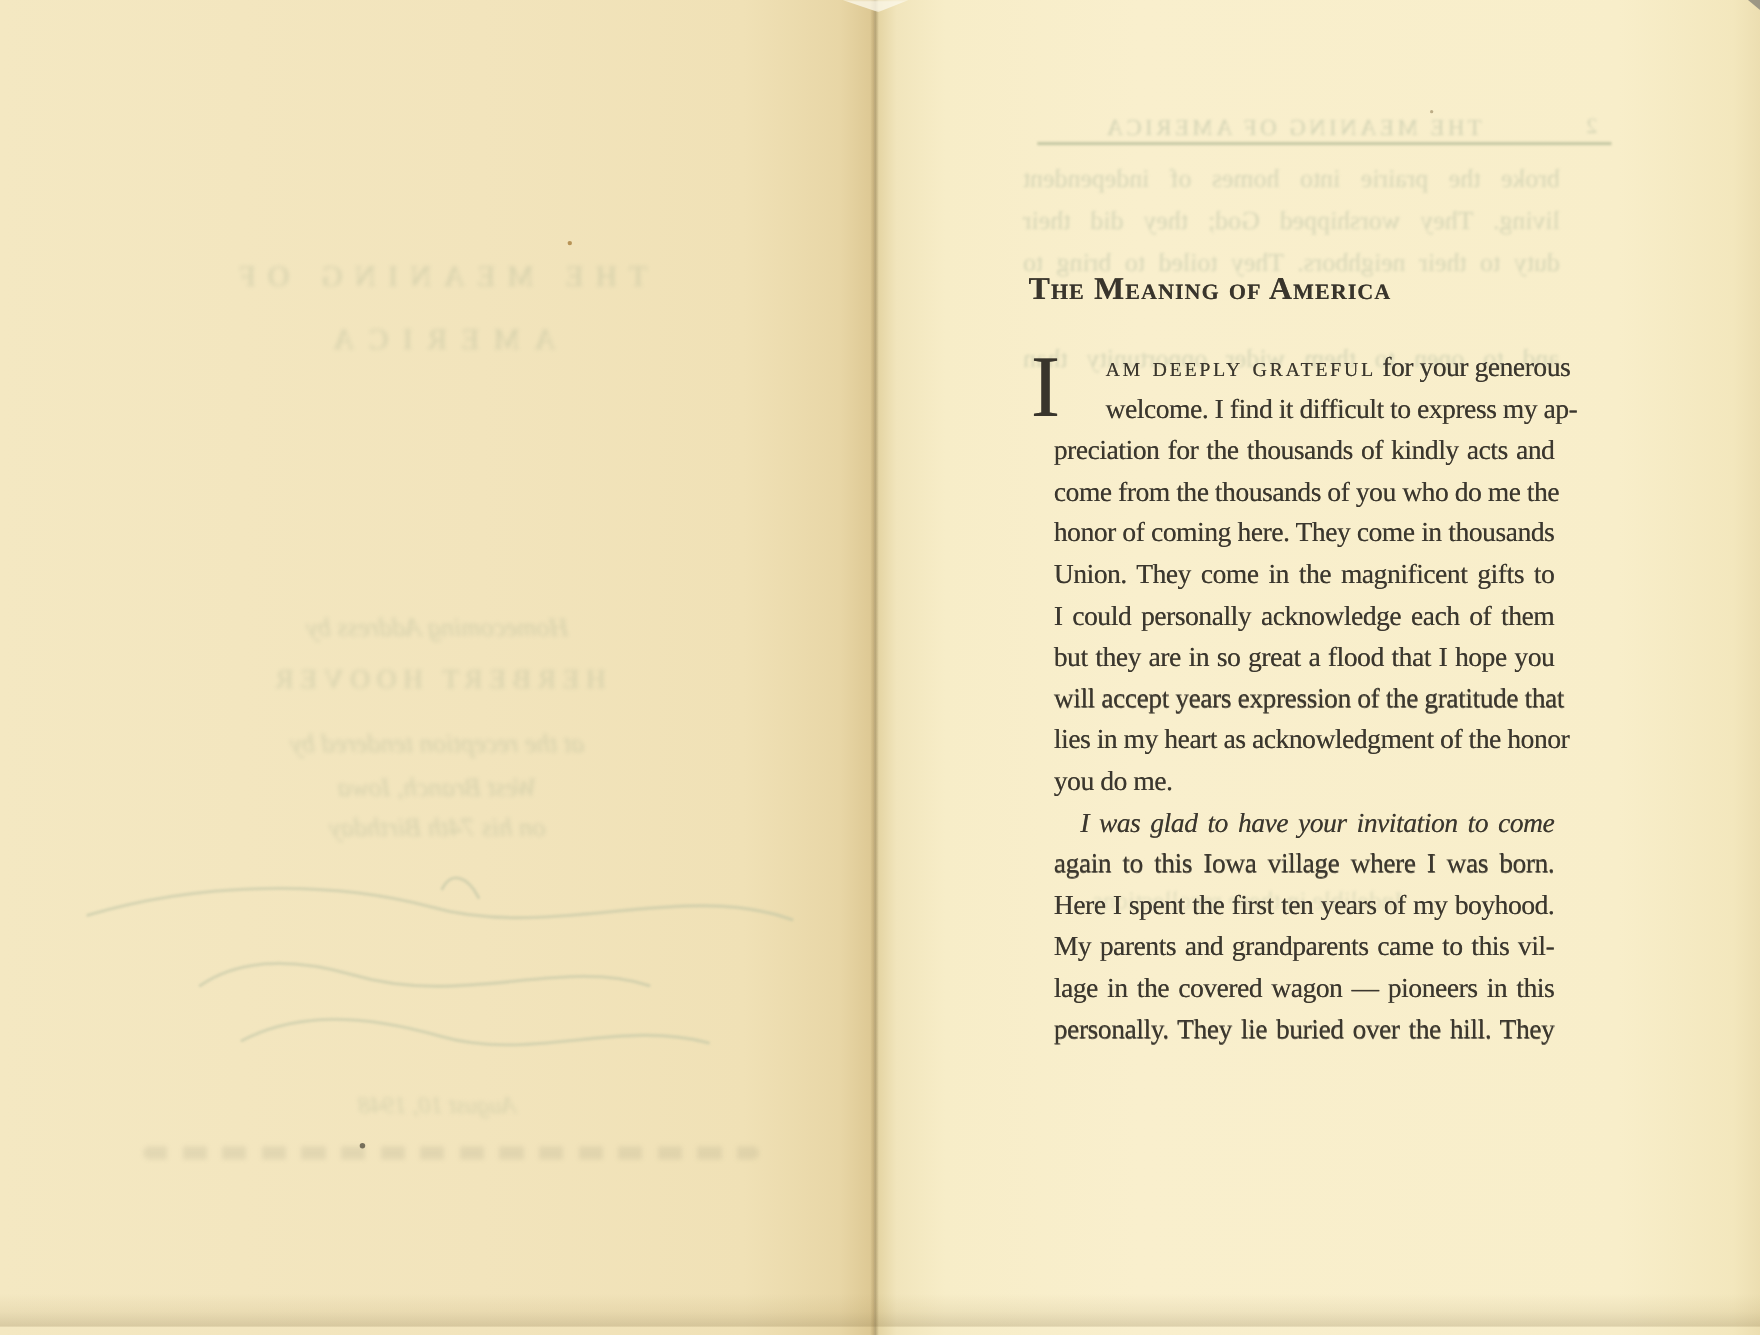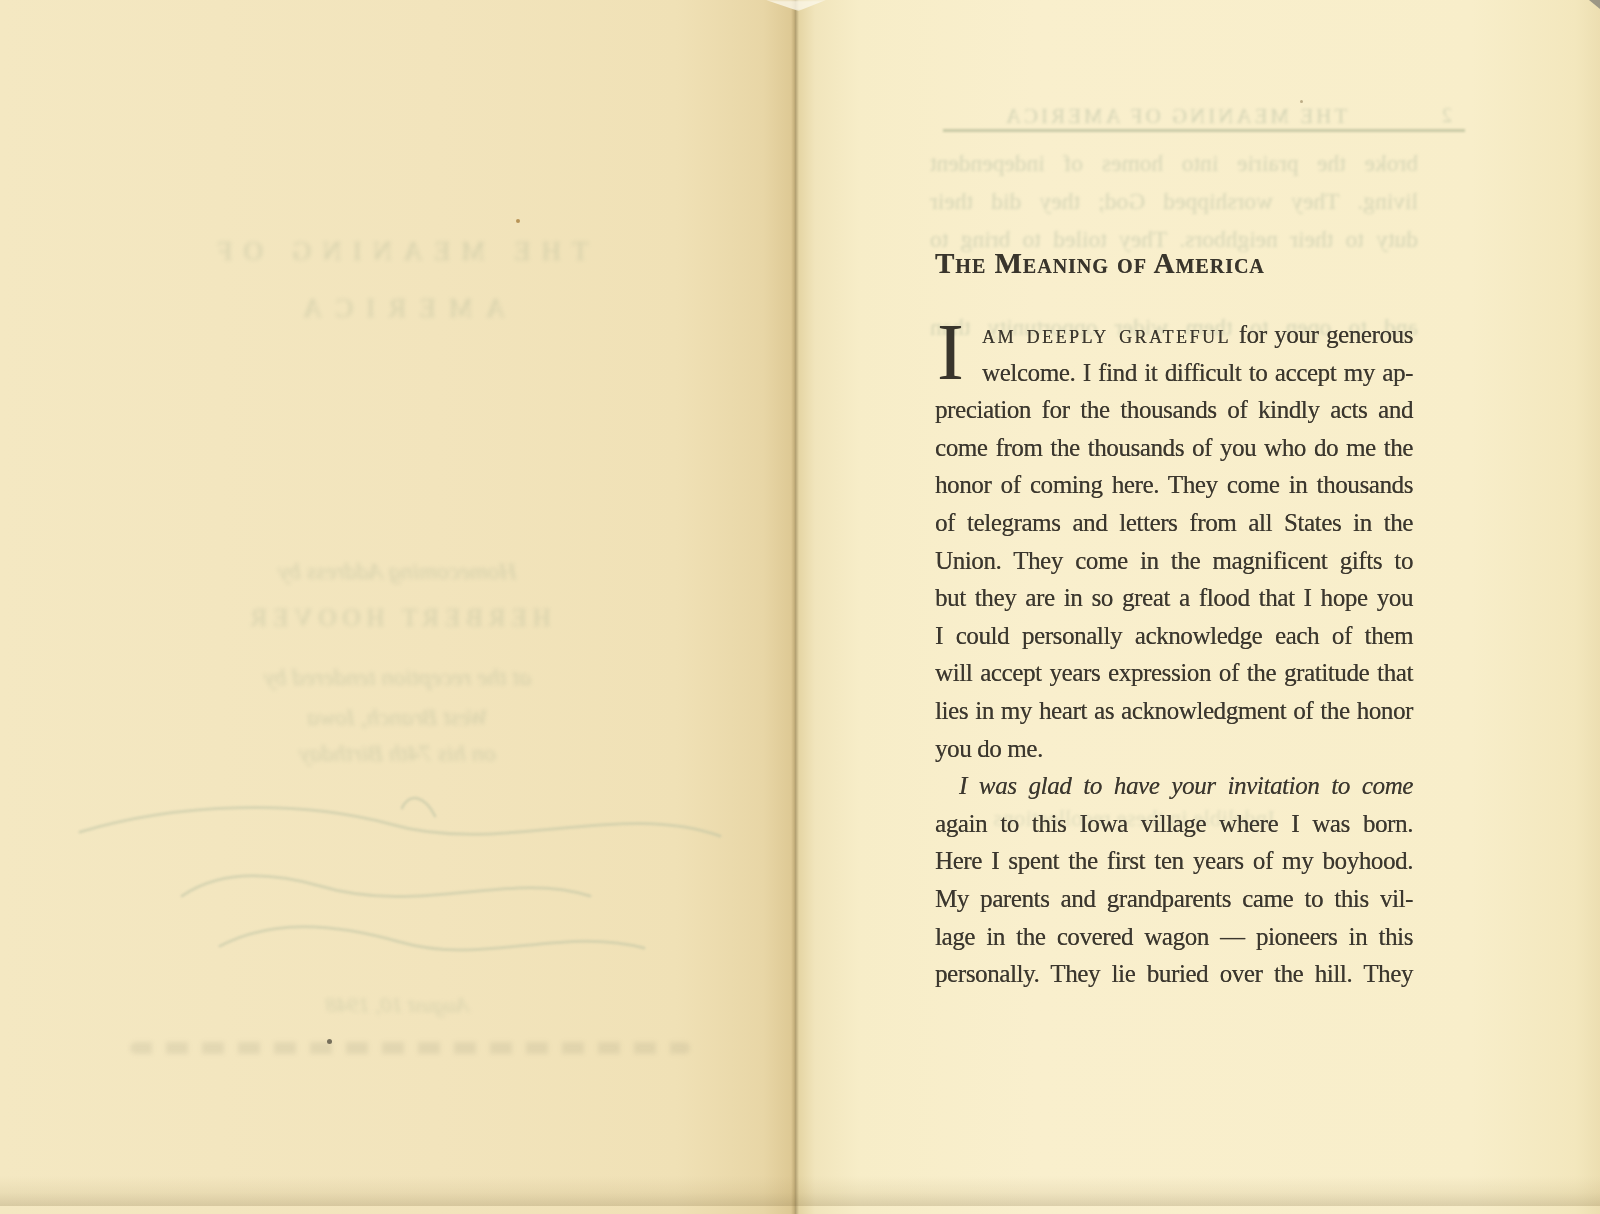--- a/index.html
+++ b/index.html
@@ -52,21 +52,21 @@
   .handwriting{position:absolute;left:40px;top:778px;width:700px;height:200px;opacity:.5;filter:blur(1.1px);
     transform:scaleX(-1);pointer-events:none;}
 
   
   .heading{position:absolute;left:935px;top:247px;width:478px;text-align:left;
     font-variant:small-caps;font-weight:bold;font-size:29px;letter-spacing:1px;color:#39352c;
     text-shadow:.2px .2px .3px rgba(57,53,44,.7);}
   .body-lines{position:absolute;left:935px;top:316px;width:478px;color:#3b372e;font-size:25px;
     letter-spacing:-.4px;text-shadow:.2px .2px .35px rgba(59,55,46,.75);}
   .line{height:37.6px;line-height:37.6px;text-align:justify;text-align-last:justify;
-    white-space:nowrap;transform-origin:left center;}
+    white-space:nowrap;transform-origin:left center;margin-left:23px;}
   .line.end{text-align-last:left;font-family:Liberation Serif, serif;}
   .p1{position:relative;}
   .dropcap{position:absolute;left:2px;top:4px;font-size:80px;line-height:64px;color:#39352c;
     text-shadow:.3px .3px .4px rgba(57,53,44,.7);}
   .ind{padding-left:47px;}
   .ind2{padding-left:24px;font-style:italic;}
   .lead{font-variant:small-caps;letter-spacing:2.5px;}
 </style>
 </head>
 <body>
@@ -109,28 +109,27 @@
     <div class="ghost gline" style="top:226px">duty to their neighbors. They toiled to bring to</div>
     <div class="ghost gline" style="top:314px">and to open to them wider opportunity than</div>
     <div class="ghost gmid" style="top:806px">Indelible in these recollections</div>
 
     <div class="heading">The Meaning of America</div>
 
     <div class="body-lines">
       <div class="p1">
         <span class="dropcap">I</span>
         <div class="line ind"><span class="lead">am deeply grateful</span> <span>for your generous</span></div>
-        <div class="line ind">welcome. I find it difficult to accept my ap-</div>
+        <div class="line ind">welcome. I find it difficult to express my ap-</div>
         <div class="line">preciation for the thousands of kindly acts and</div>
         <div class="line">come from the thousands of you who do me the</div>
         <div class="line">honor of coming here. They come in thousands</div>
-        <div class="line">of telegrams and letters from all States in the</div>
         <div class="line">Union. They come in the magnificent gifts to</div>
+        <div class="line">I could personally acknowledge each of them</div>
         <div class="line">but they are in so great a flood that I hope you</div>
-        <div class="line">I could personally acknowledge each of them</div>
         <div class="line">will accept years expression of the gratitude that</div>
         <div class="line">lies in my heart as acknowledgment of the honor</div>
         <div class="line end">you do me.</div>
       </div>
       <div class="p2">
         <div class="line ind2">I was glad to have your invitation to come</div>
         <div class="line">again to this Iowa village where I was born.</div>
         <div class="line">Here I spent the first ten years of my boyhood.</div>
         <div class="line">My parents and grandparents came to this vil-</div>
         <div class="line">lage in the covered wagon — pioneers in this</div>

